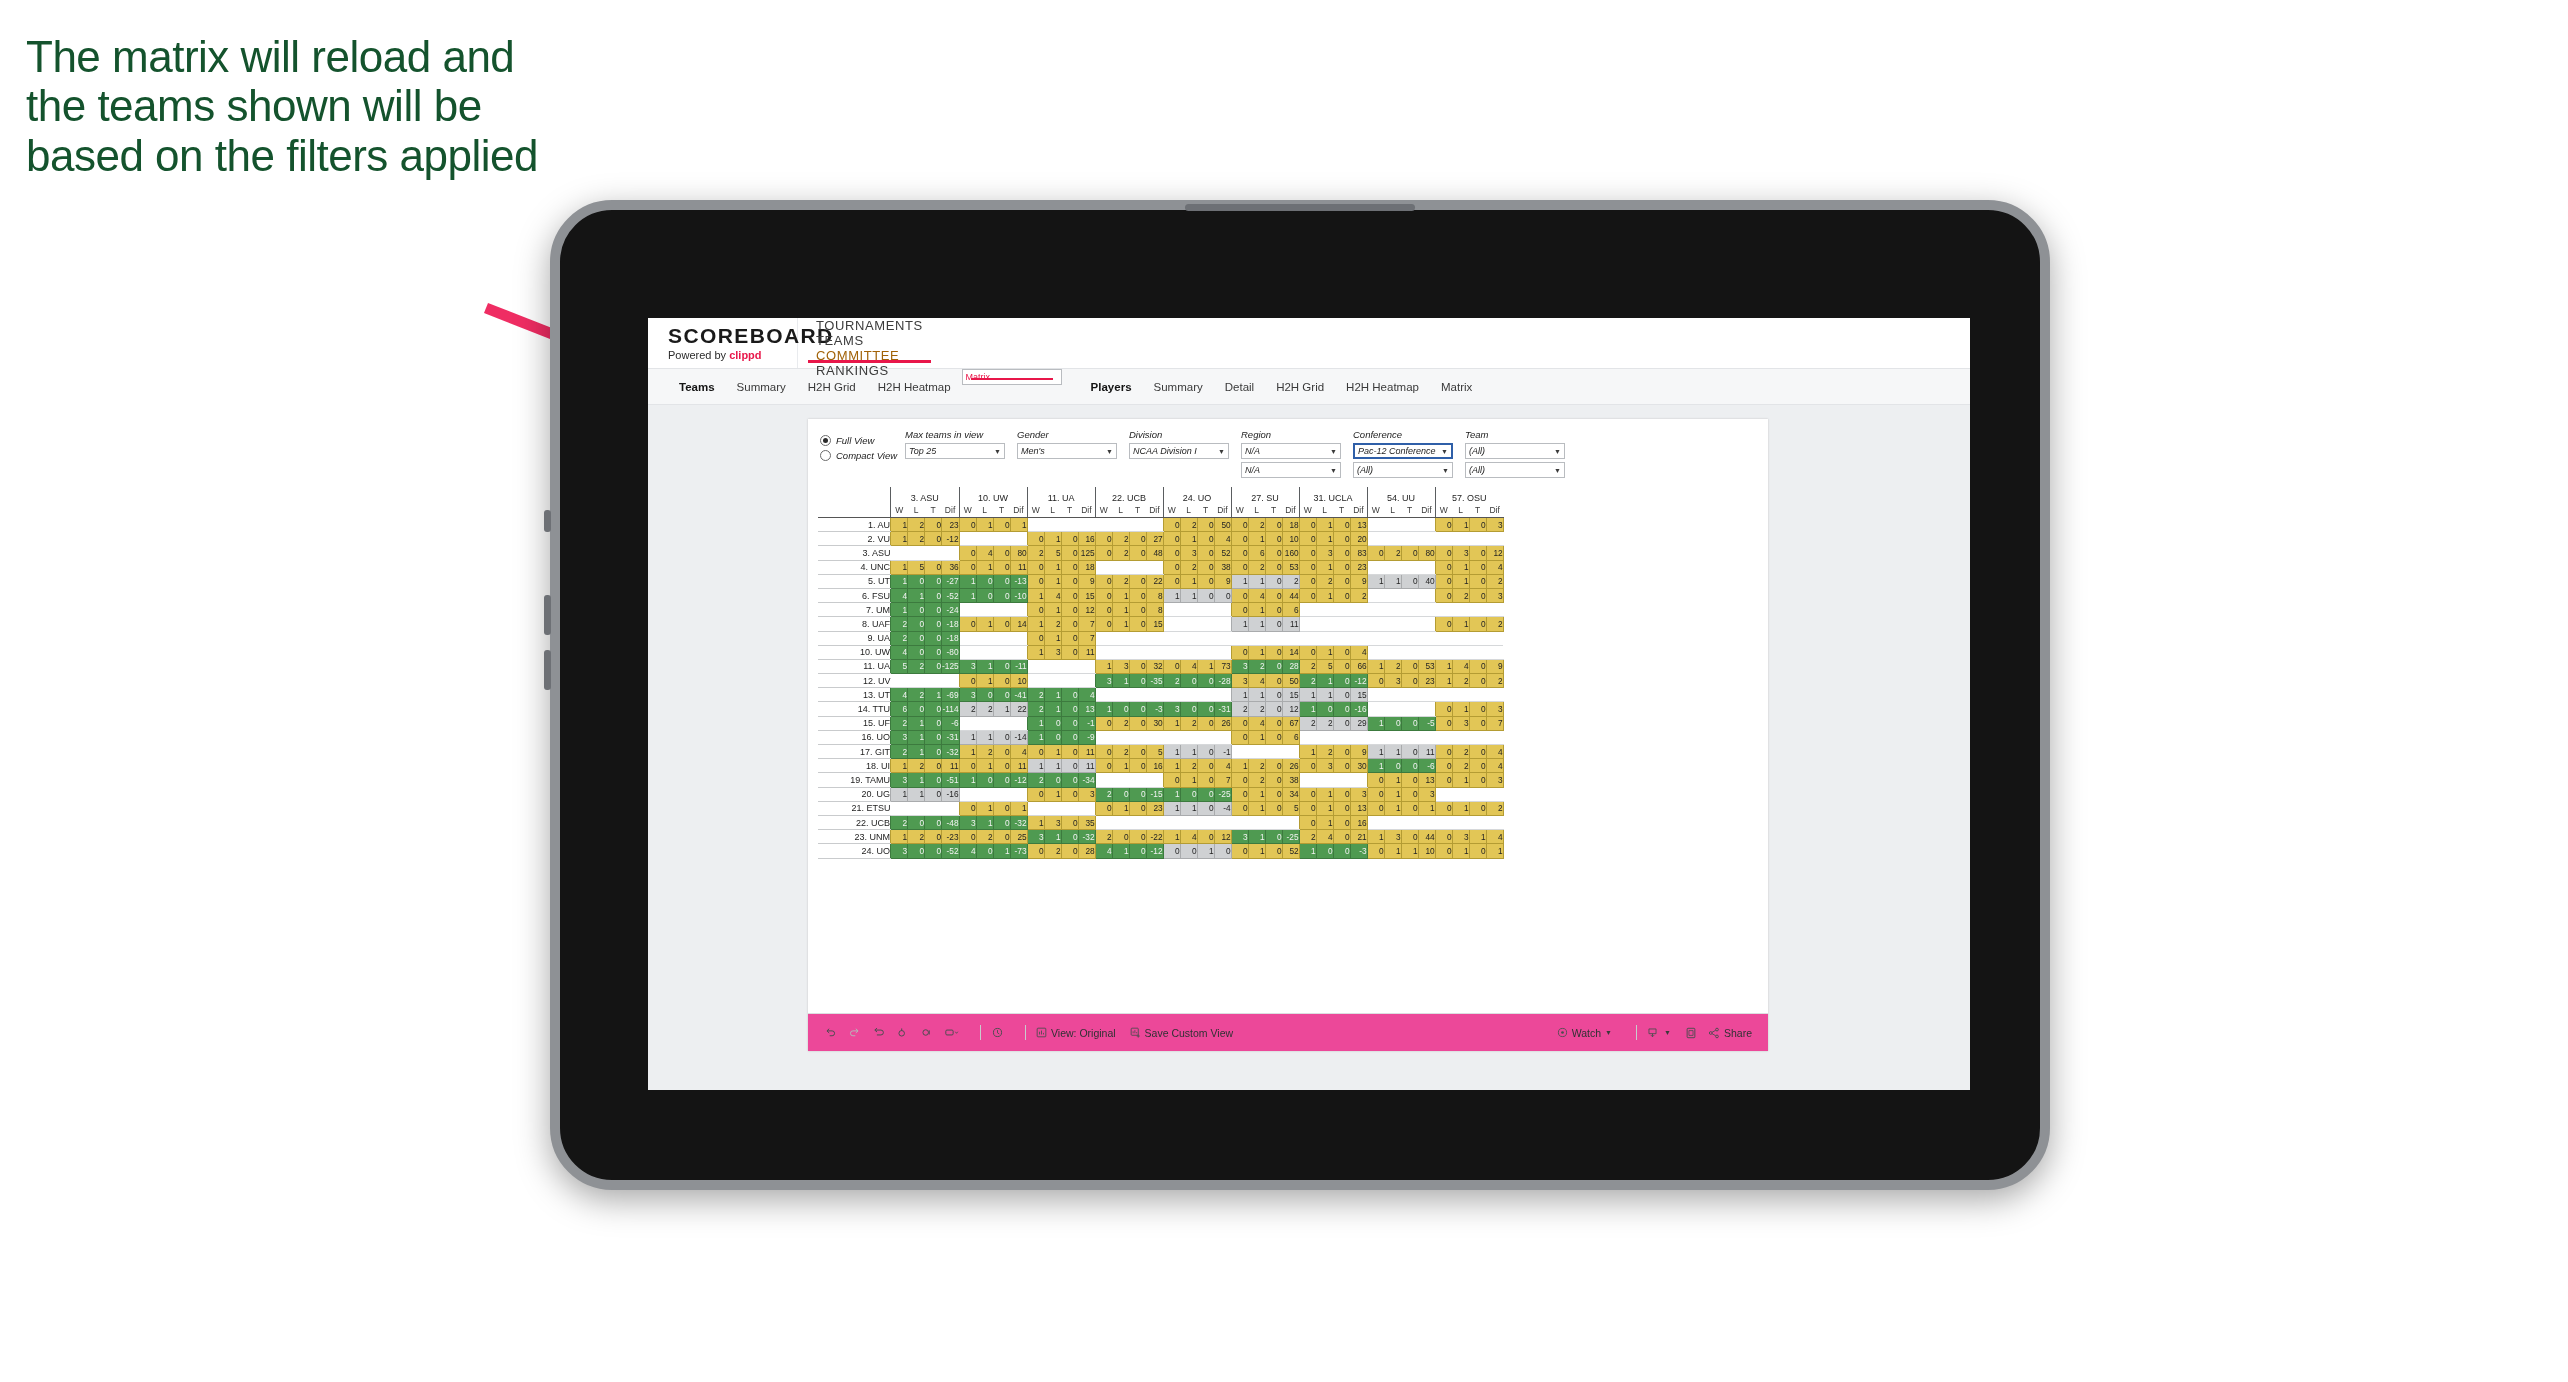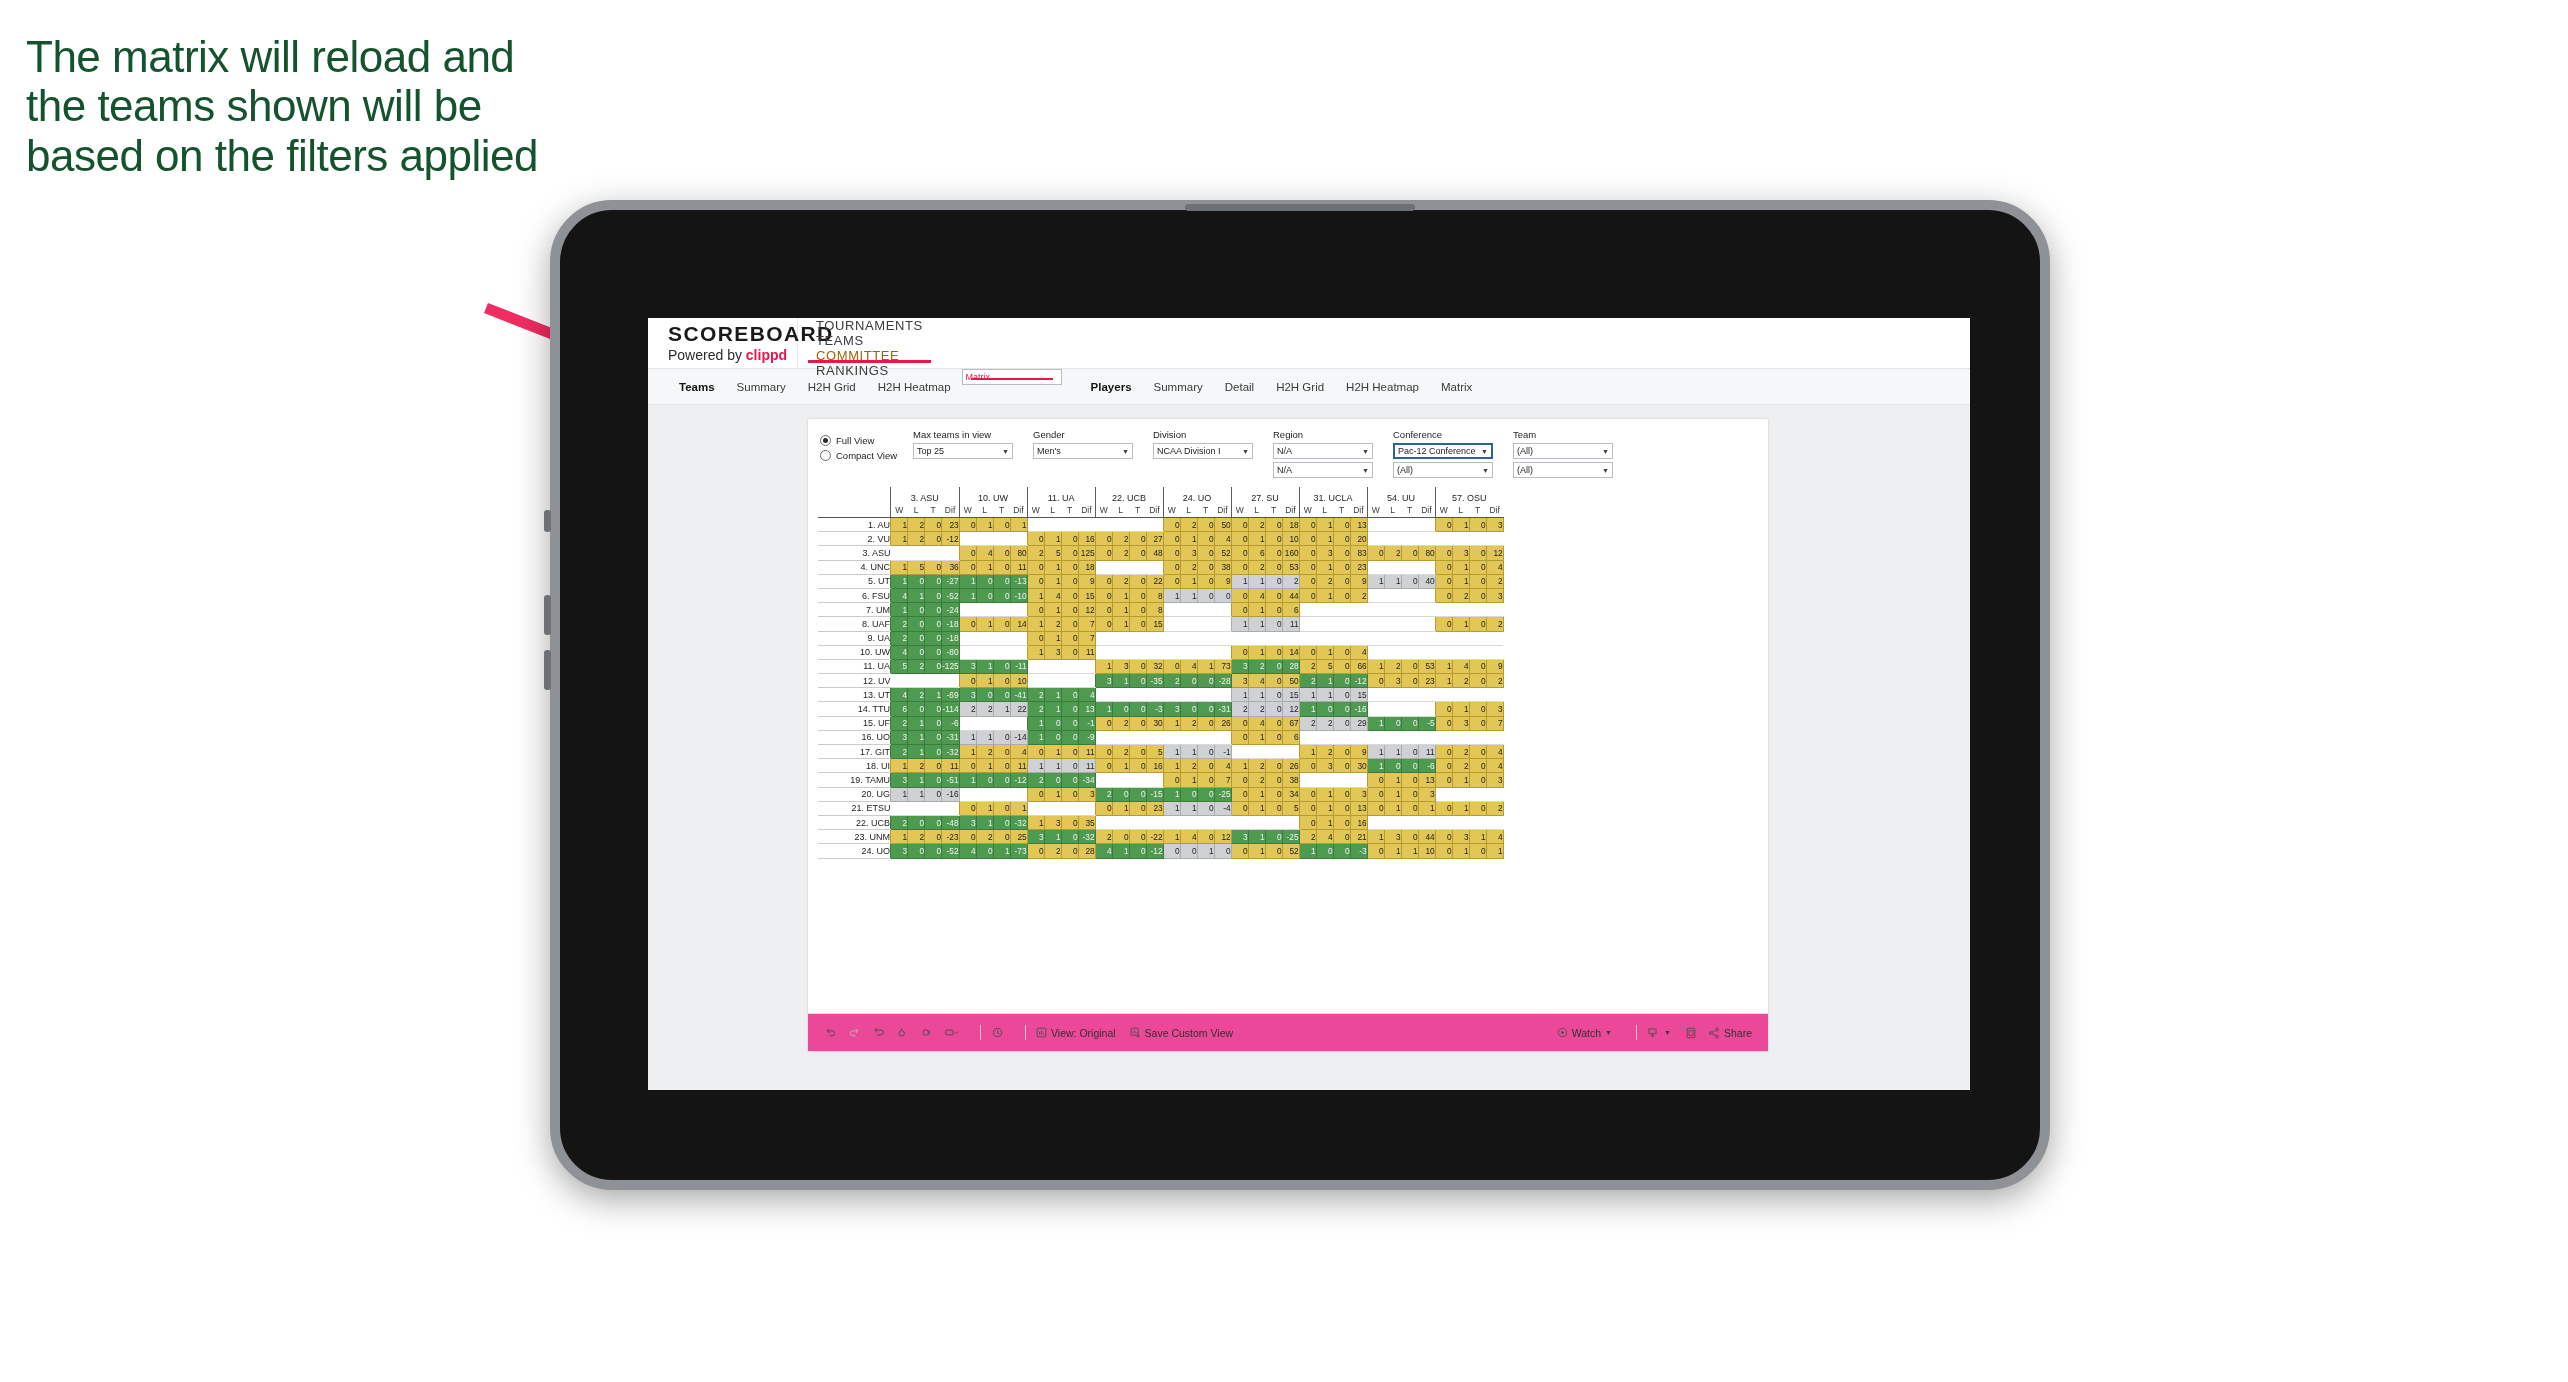--- a/index.html
+++ b/index.html
@@ -30,21 +30,21 @@
     position:absolute;left:88px;top:108px;width:1322px;height:772px;
     background:#edeff1;overflow:hidden;
   }
   
   .apphead{height:50px;background:#fff;display:flex;align-items:stretch;
     border-bottom:1px solid #e2e4e7;}
   .brand{width:150px;display:flex;flex-direction:column;justify-content:center;
     padding-left:20px;box-sizing:border-box;border-right:1px solid #e9ebee;}
   .brand .b1{font-size:21px;font-weight:bold;letter-spacing:1.4px;color:#1a1a1a;
     font-family:"Liberation Sans",sans-serif;line-height:1;}
-  .brand .b2{font-size:14px;color:#2b2b2b;margin-top:3px;}
+  .brand .b2{font-size:11px;color:#2b2b2b;margin-top:3px;}
   .brand .b2 b{color:#e8174a;}
   .navtabs{display:flex;align-items:stretch;flex-direction:column;}
   .navtab{display:flex;align-items:center;padding:0 18px;font-size:13px;
     color:#3b3b3b;letter-spacing:.6px;position:relative;cursor:pointer;}
   .navtab.active{color:#a16207;}
   .navtab.active:after{content:"";position:absolute;left:10px;right:10px;bottom:0;
     height:3px;background:#e8174a;}
   
   .subnav{height:36px;background:#f6f7f8;display:flex;align-items:stretch;
     border-bottom:1px solid #e2e4e7;padding-left:20px;box-sizing:border-box;}
@@ -54,21 +54,21 @@
     position:relative;cursor:pointer;white-space:nowrap;}
   .sitem.head{font-weight:bold;color:#141414;}
   .sitem.sel{color:#e8174a;}
   .sitem.sel:after{content:"";position:absolute;left:8px;right:8px;bottom:4px;
     height:2px;background:#e8174a;}
   
   .wbwrap{height:686px;background:#edeff1;position:relative;}
   .sheet{position:absolute;left:160px;top:14px;width:960px;height:632px;
     background:#fff;box-shadow:0 0 2px rgba(0,0,0,.18);}
   
-  .filters{display:flex;padding:10px 12px 6px 12px;gap:8px;}
+  .filters{display:flex;padding:10px 12px 6px 12px;gap:0;font-style:italic;}
   .radios{width:85px;padding-top:6px;}
   .radio{display:flex;align-items:center;font-size:9.5px;color:#1d1d1d;margin-bottom:4px;}
   .rdot{width:9px;height:9px;border-radius:50%;border:1px solid #6b6b6b;margin-right:5px;
     background:#fff;position:relative;flex:0 0 auto;}
   .rdot.on:after{content:"";position:absolute;left:2px;top:2px;width:5px;height:5px;
     border-radius:50%;background:#2c2c2c;}
   .fcol{margin-right:12px;}
   .flab{font-size:9.5px;color:#1d1d1d;margin-bottom:3px;white-space:nowrap;}
   .sel{width:100px;height:16px;border:1px solid #b9bcc0;background:#fff;
     display:flex;align-items:center;justify-content:space-between;

